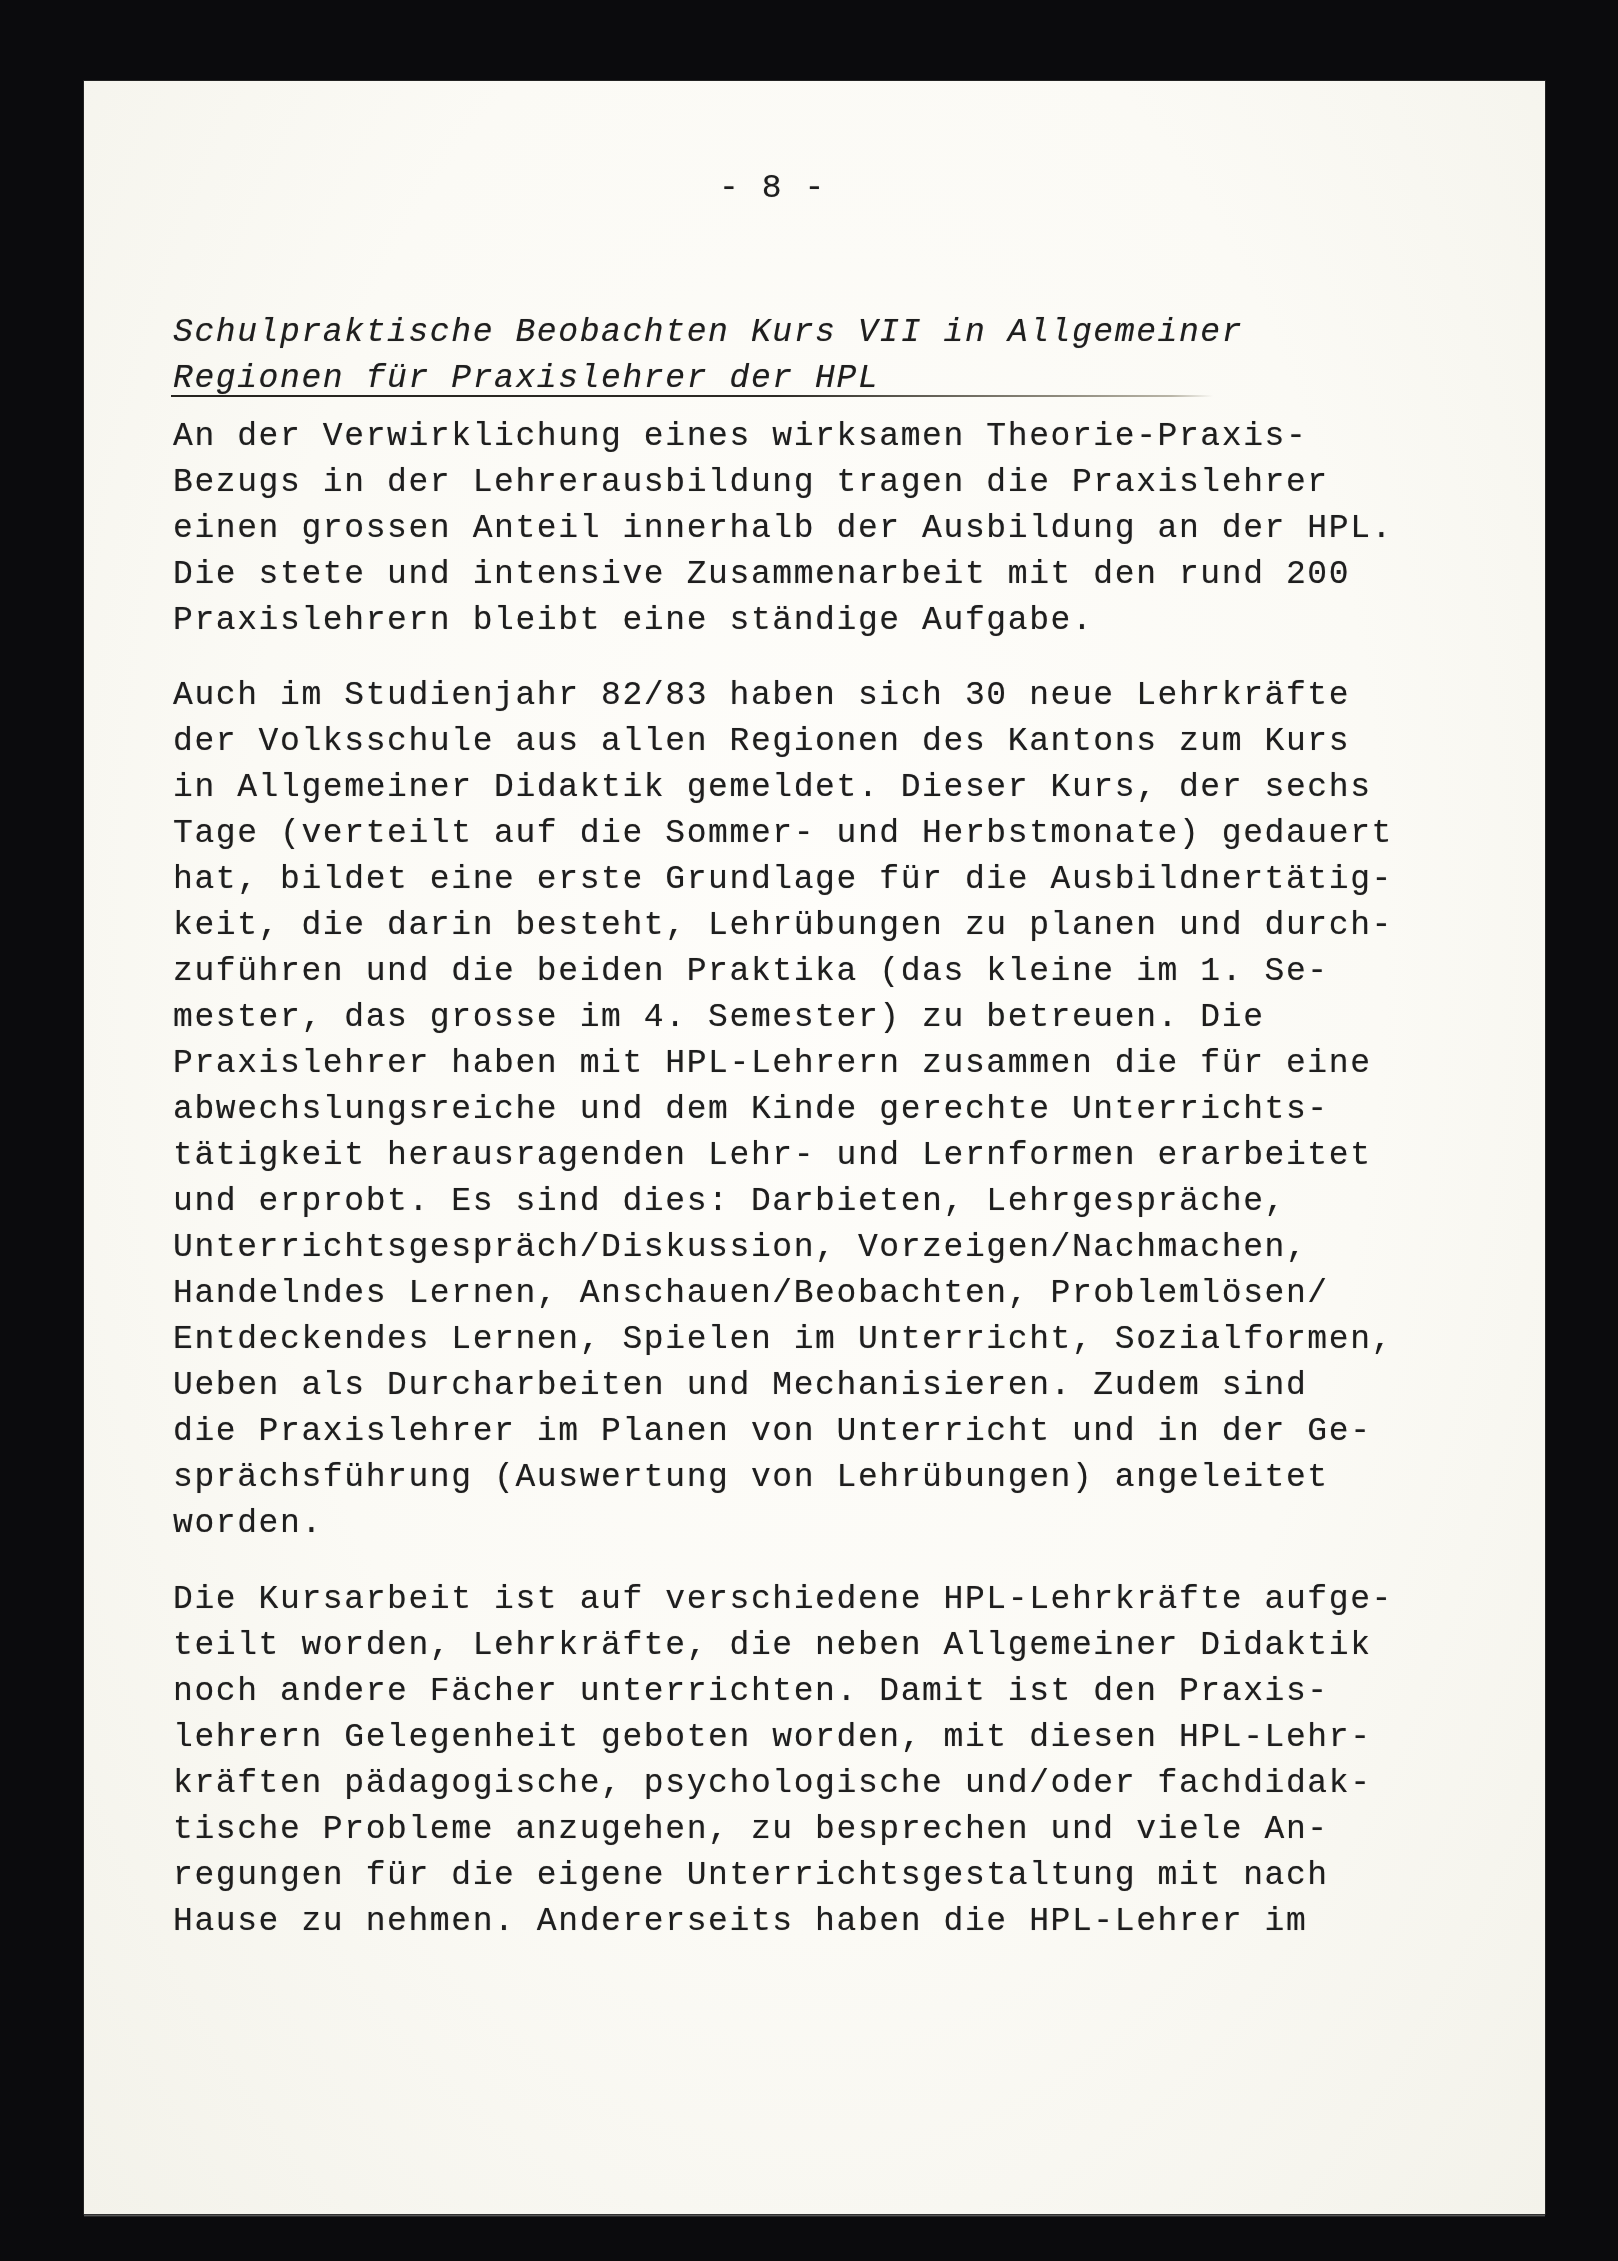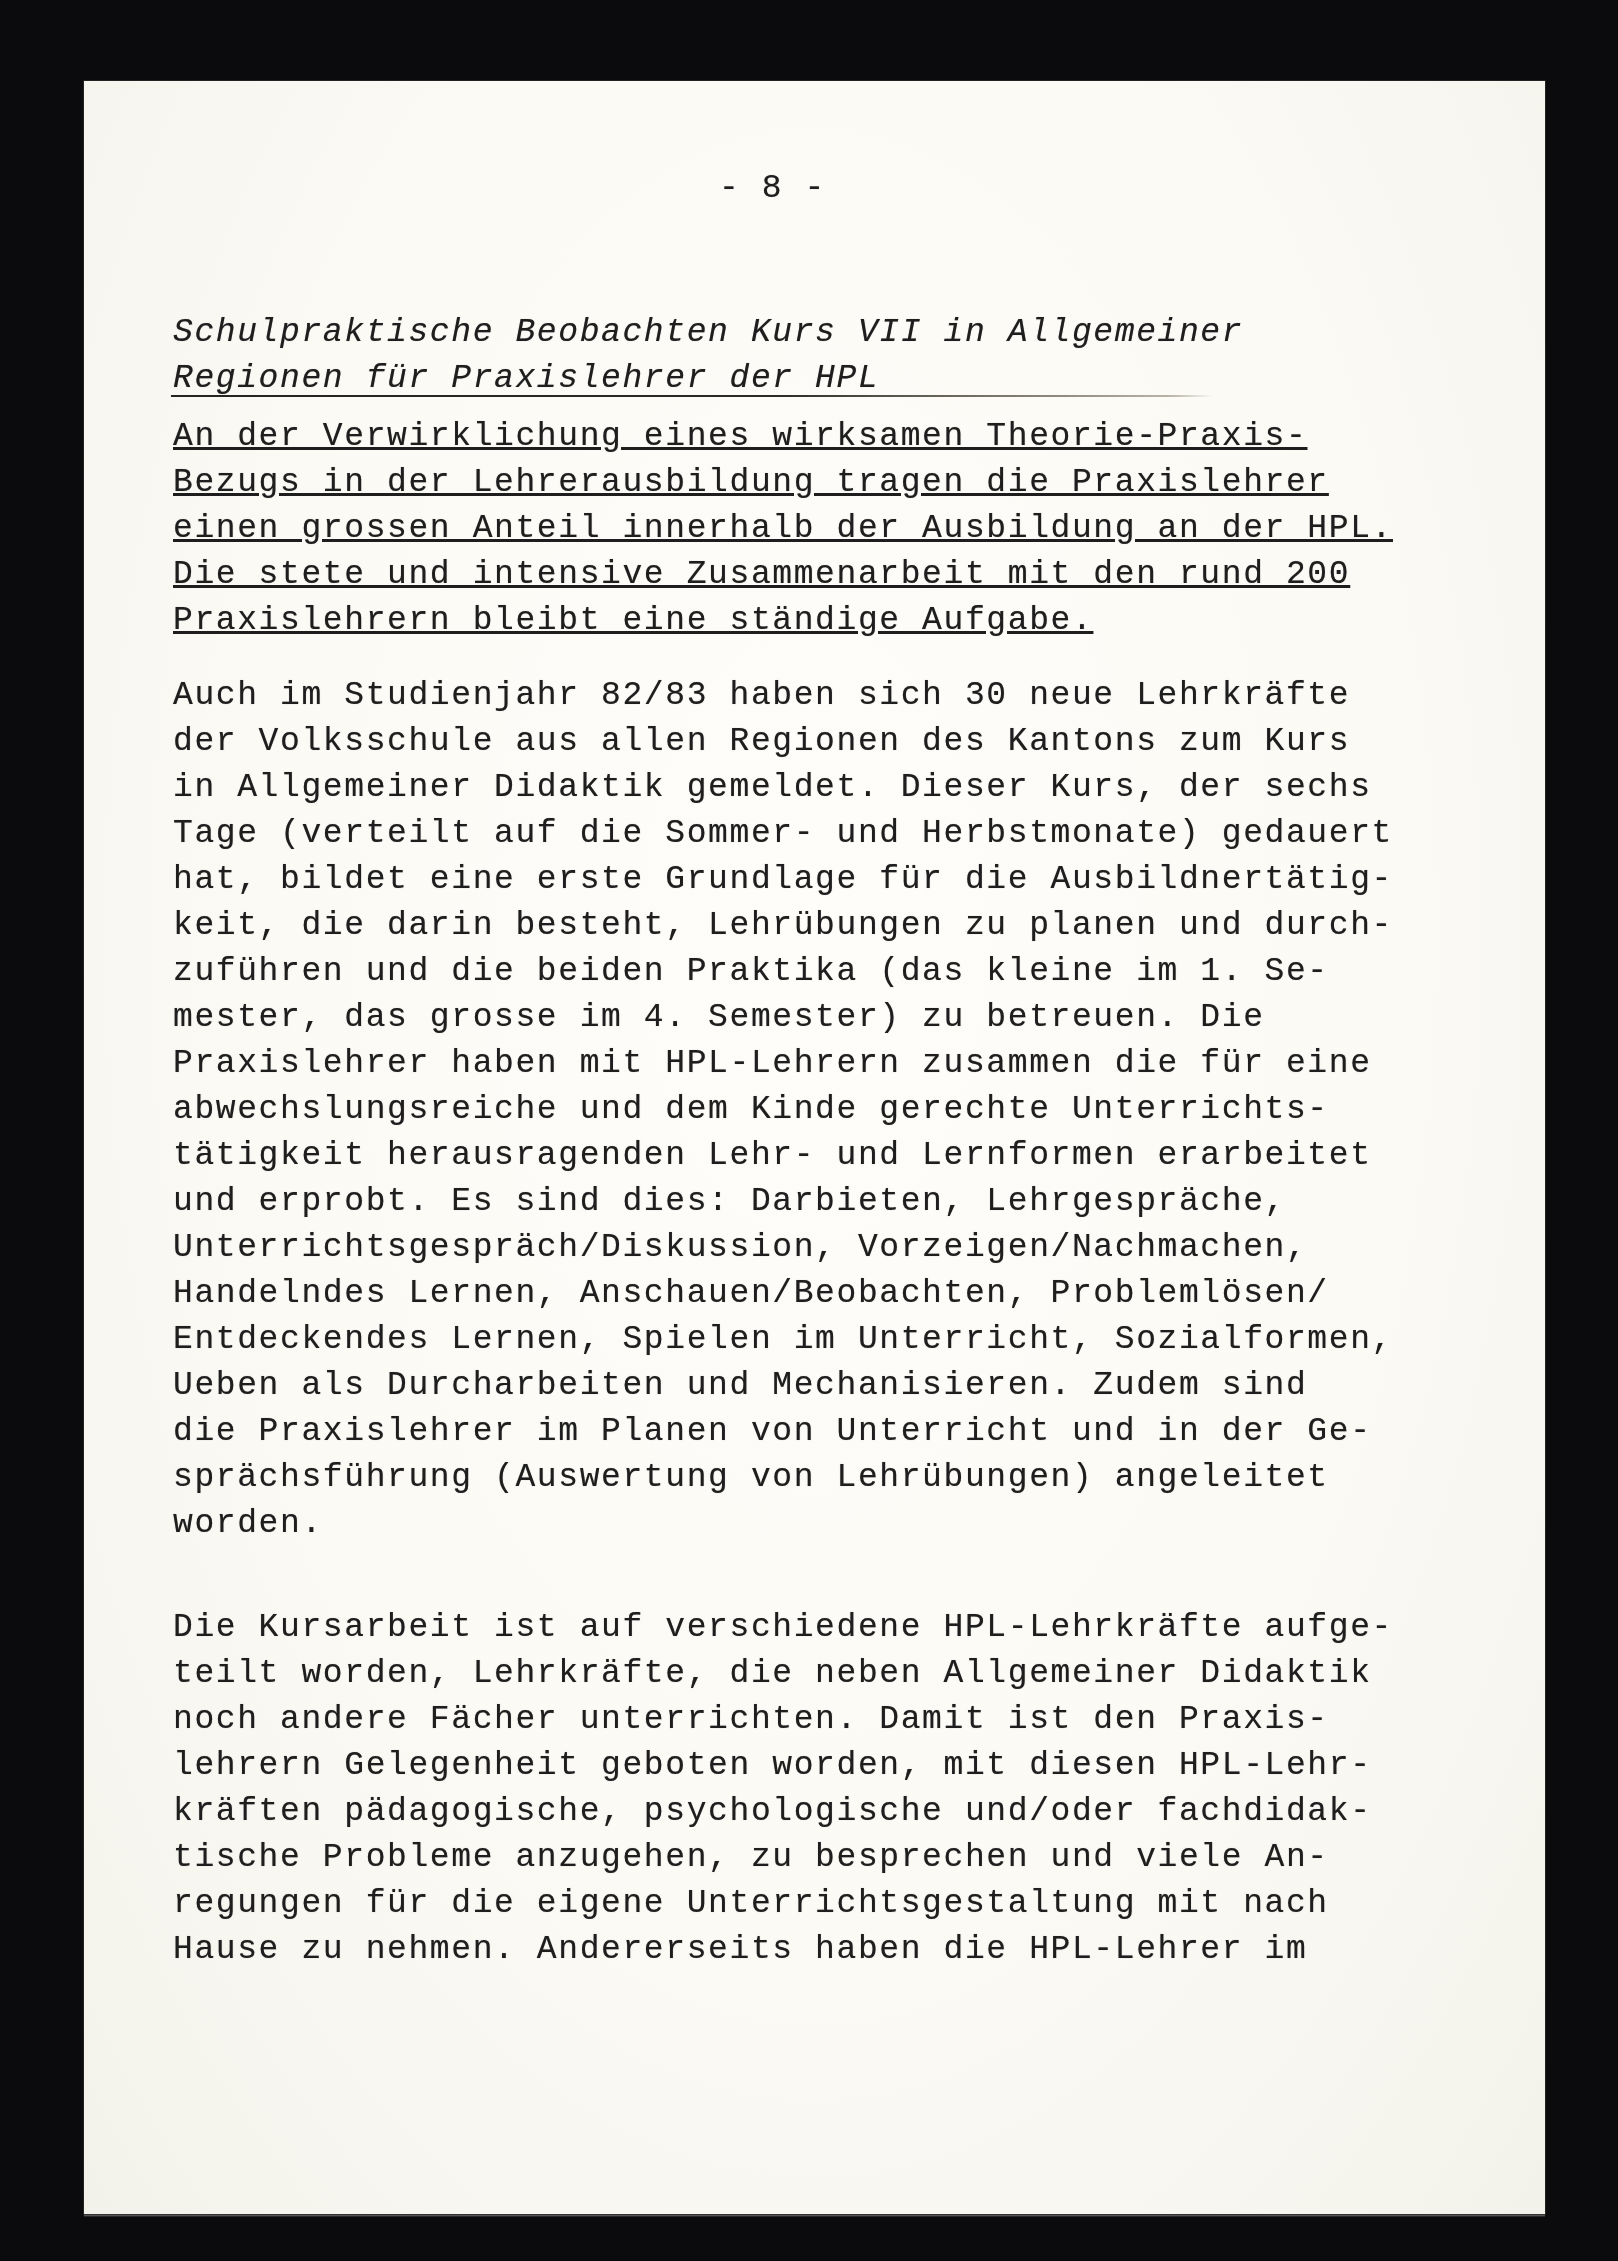--- a/index.html
+++ b/index.html
@@ -56,35 +56,35 @@
       #26241f 0%, #2c2a25 58%, #5a574e 70%, #8d897c 85%, #b9b5a7 96%, rgba(185,181,167,0) 100%);
   }
   .body-text {
     position: absolute;
     left: 89px;
     width: 1343px;
     white-space: pre-line;
   }
   .para-1 { top: 333px; }
   .para-2 { top: 592px; }
-  .para-3 { top: 1496px; margin-top: 28px; }
+  .para-3 { top: 1496px; }
 </style>
 </head>
 <body style="background: rgb(11, 11, 13);">
 
 <div class="stage">
   <div class="page">
 
     <div class="tw page-number" style="color: rgb(30, 30, 30);">- 8 -</div>
 
     <div class="tw heading" style="color: rgb(30, 30, 30);"><span>Schulpraktische Beobachten Kurs VII in Allgemeiner</span><br><span>Regionen für Praxislehrer der HPL</span></div>
 
     <div class="heading-underline"></div>
 
-    <div class="tw body-text para-1" style="color: rgb(30, 30, 30); text-decoration: underline;">An der Verwirklichung eines wirksamen Theorie-Praxis-
+    <div class="tw body-text para-1" style="color: rgb(30, 30, 30);">An der Verwirklichung eines wirksamen Theorie-Praxis-
 Bezugs in der Lehrerausbildung tragen die Praxislehrer
 einen grossen Anteil innerhalb der Ausbildung an der HPL.
 Die stete und intensive Zusammenarbeit mit den rund 200
 Praxislehrern bleibt eine ständige Aufgabe.</div>
 
     <div class="tw body-text para-2" style="color: rgb(30, 30, 30);">Auch im Studienjahr 82/83 haben sich 30 neue Lehrkräfte
 der Volksschule aus allen Regionen des Kantons zum Kurs
 in Allgemeiner Didaktik gemeldet. Dieser Kurs, der sechs
 Tage (verteilt auf die Sommer- und Herbstmonate) gedauert
 hat, bildet eine erste Grundlage für die Ausbildnertätig-

